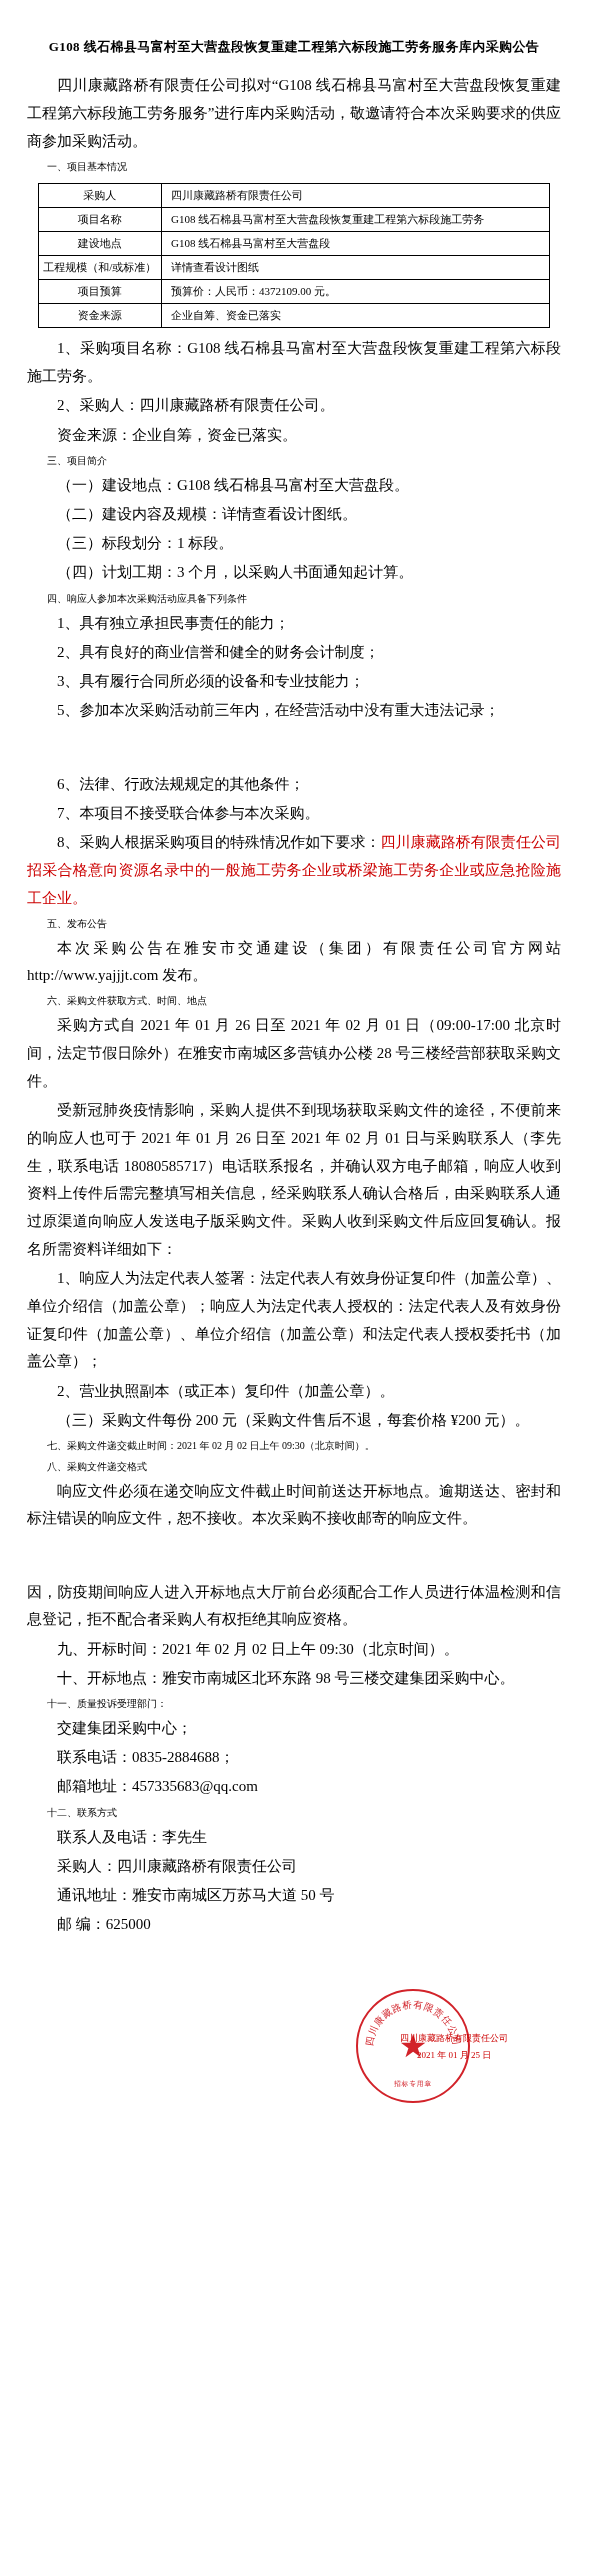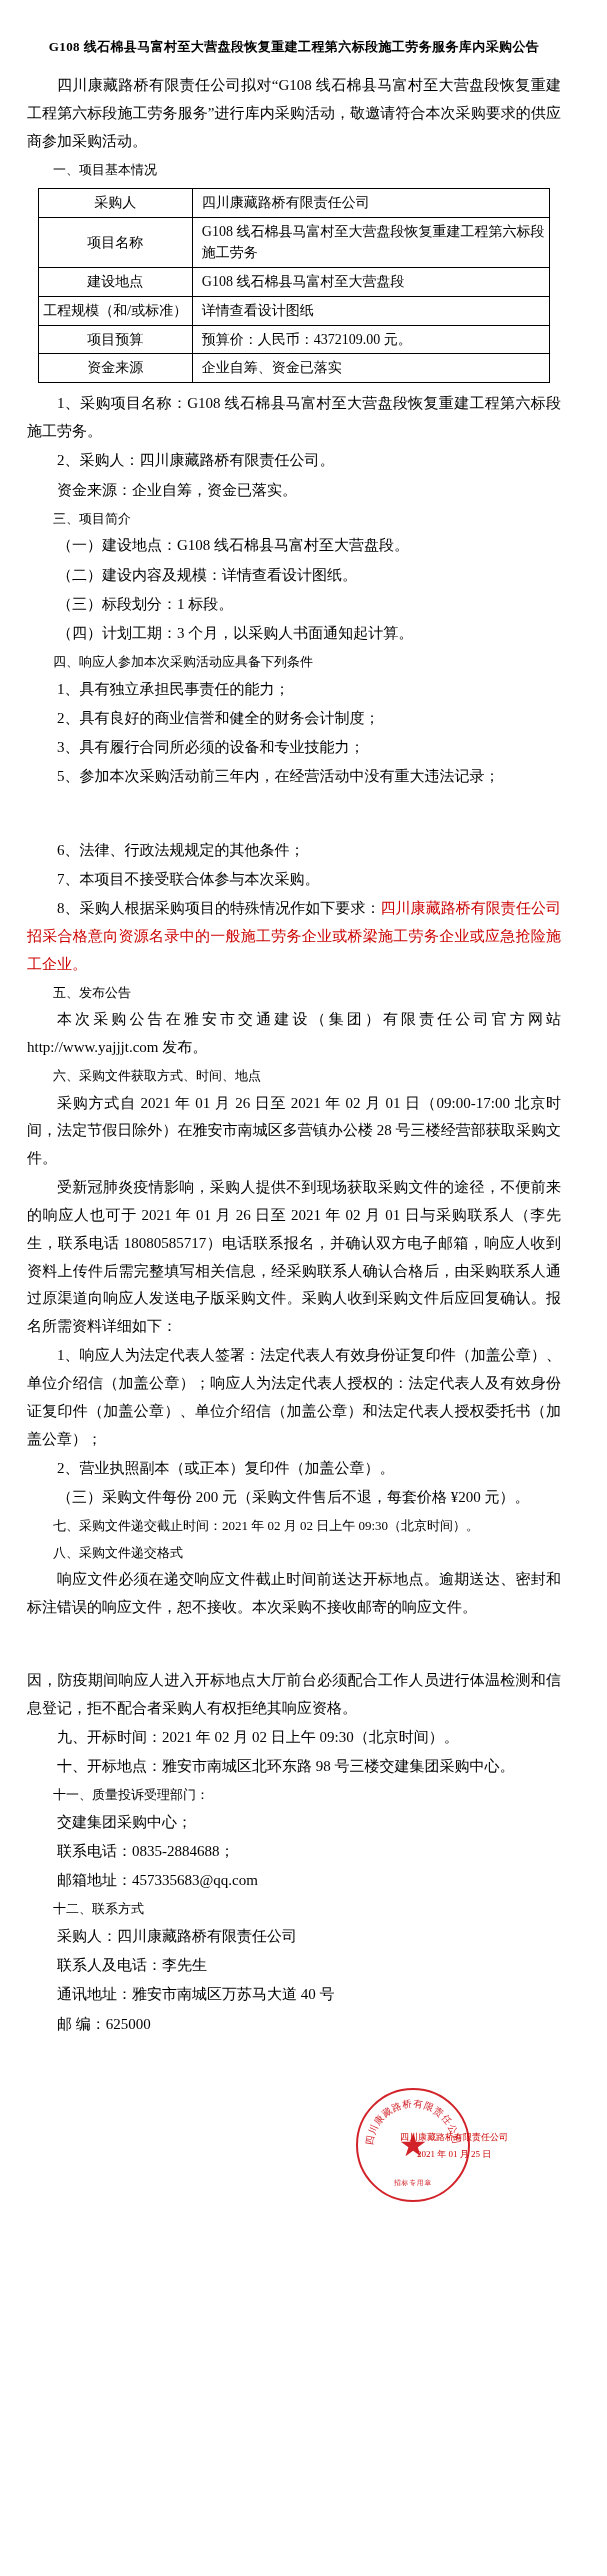--- a/index.html
+++ b/index.html
@@ -32,34 +32,34 @@
     font-size: 15px;
     line-height: 1.85;
     text-indent: 2em;
     margin: 0 0 1.5px 0;
     text-align: justify;
   }
   p.para.no-indent {
     text-indent: 0;
   }
   .section-head {
-    font-size: 13px;
+    font-size: 10px;
     line-height: 1.85;
     text-indent: 2em;
     margin: 2.3px 0 1.5px 0;
     font-weight: normal;
   }
   .red {
     color: #cc0000;
   }
   table.info {
     width: 96%;
     margin: 6px auto 7.6px auto;
     border-collapse: collapse;
-    font-size: 14px;
+    font-size: 11px;
   }
   table.info td {
     border: 0.8px solid #000000;
     padding: 3px 4.6px;
     line-height: 1.55;
     vertical-align: middle;
   }
   table.info td.label {
     width: 23%;
     text-align: center;
@@ -212,23 +212,23 @@
 
   <p class="para">九、开标时间：2021 年 02 月 02 日上午 09:30（北京时间）。</p>
   <p class="para">十、开标地点：雅安市南城区北环东路 98 号三楼交建集团采购中心。</p>
 
   <div class="section-head">十一、质量投诉受理部门：</div>
   <p class="para">交建集团采购中心；</p>
   <p class="para">联系电话：0835-2884688；</p>
   <p class="para">邮箱地址：457335683@qq.com</p>
 
   <div class="section-head">十二、联系方式</div>
+  <p class="para">联系人及电话：李先生</p>
   <p class="para">采购人：四川康藏路桥有限责任公司</p>
-  <p class="para">联系人及电话：李先生</p>
-  <p class="para">通讯地址：雅安市南城区万苏马大道 40 号</p>
+  <p class="para">通讯地址：雅安市南城区万苏马大道 50 号</p>
   <p class="para">邮  编：625000</p>
 
   <div class="stamp-wrap">
     <div class="stamp">
       <div class="arc-text">
         <svg viewBox="0 0 150 150" xmlns="http://www.w3.org/2000/svg">
           <defs>
             <path id="arcpath" d="M 20 78 A 55 55 0 0 1 130 78" fill="none"></path>
           </defs>
           <text font-size="13" fill="#d2232a" font-family="'Liberation Serif', serif" letter-spacing="1">

